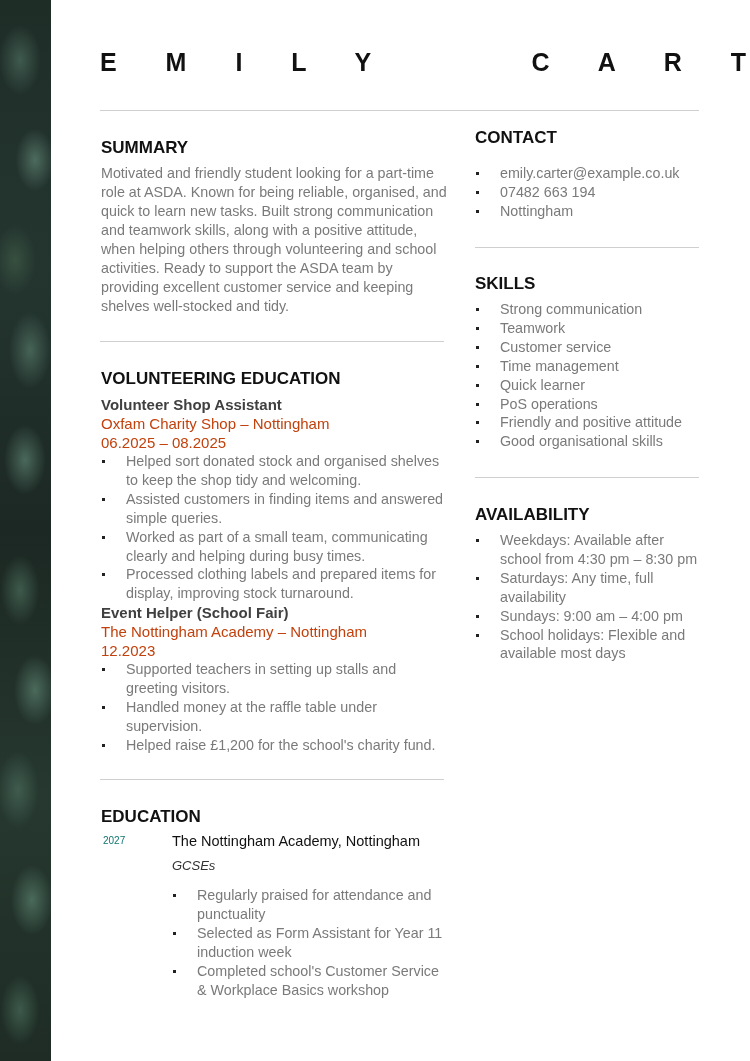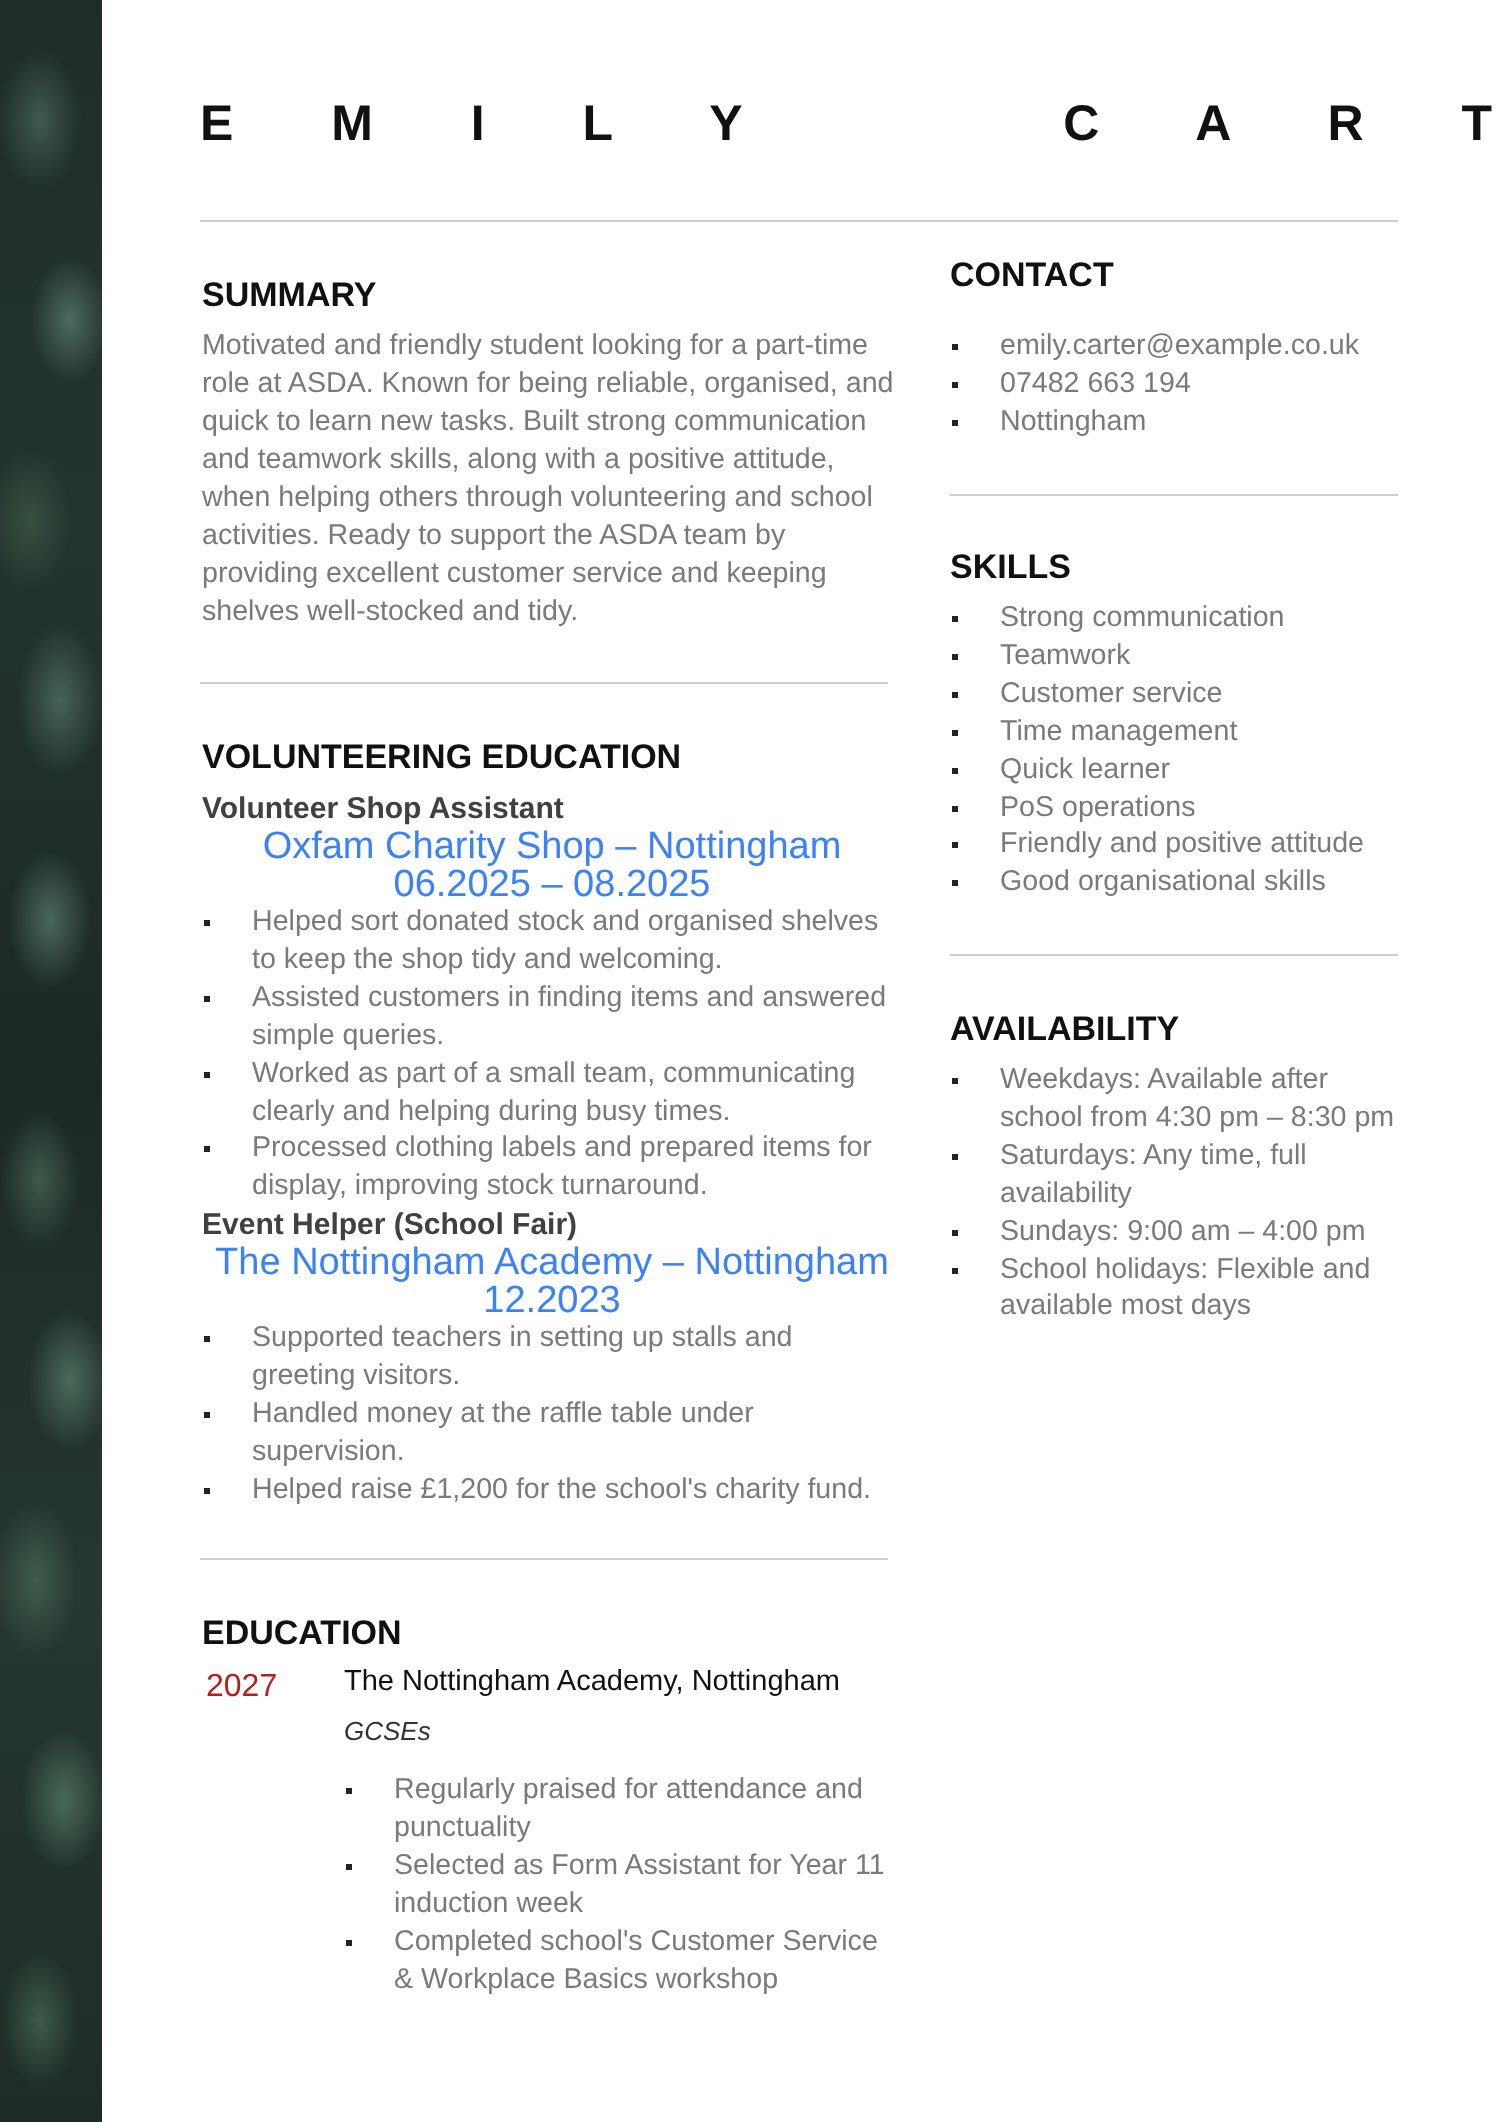--- a/index.html
+++ b/index.html
@@ -32,23 +32,23 @@
   .h2 { position: absolute; font-size: 17px; font-weight: bold; color: #111; text-align: center; }
   .para { position: absolute; font-size: 14.3px; line-height: 19px; color: #7a7a7a; }
 
   ul.blist { list-style: none; position: absolute; }
   ul.blist li { position: relative; padding-left: 25px; font-size: 14.3px; line-height: 18.9px; color: #7a7a7a; }
   ul.blist li::before {
     content: ""; position: absolute; left: 1px; top: 8px; width: 3px; height: 3px; background: #222;
   }
 
   .job-title { font-size: 15px; font-weight: bold; color: #404040; line-height: 19px; }
-  .job-line { font-size: 19px; color: #3b82f6; line-height: 19px; text-align: center; }
+  .job-line { font-size: 15px; color: #c2410c; line-height: 19px; }
 
-  .edu-year { position: absolute; left: 103px; top: 835px; font-size: 16px; color: #b91c1c; }
+  .edu-year { position: absolute; left: 103px; top: 835px; font-size: 10px; color: #0f766e; }
   .edu-school { position: absolute; left: 172px; top: 833px; font-size: 14.5px; color: #111; }
   .edu-degree { position: absolute; left: 172px; top: 858px; font-size: 13px; font-style: italic; color: #333; }
 </style>
 </head>
 <body>
 
 <div class="leaf-strip"></div>
 
 <div class="name"><span>E M I L Y</span>     <span>C A R T E R</span></div>
 

